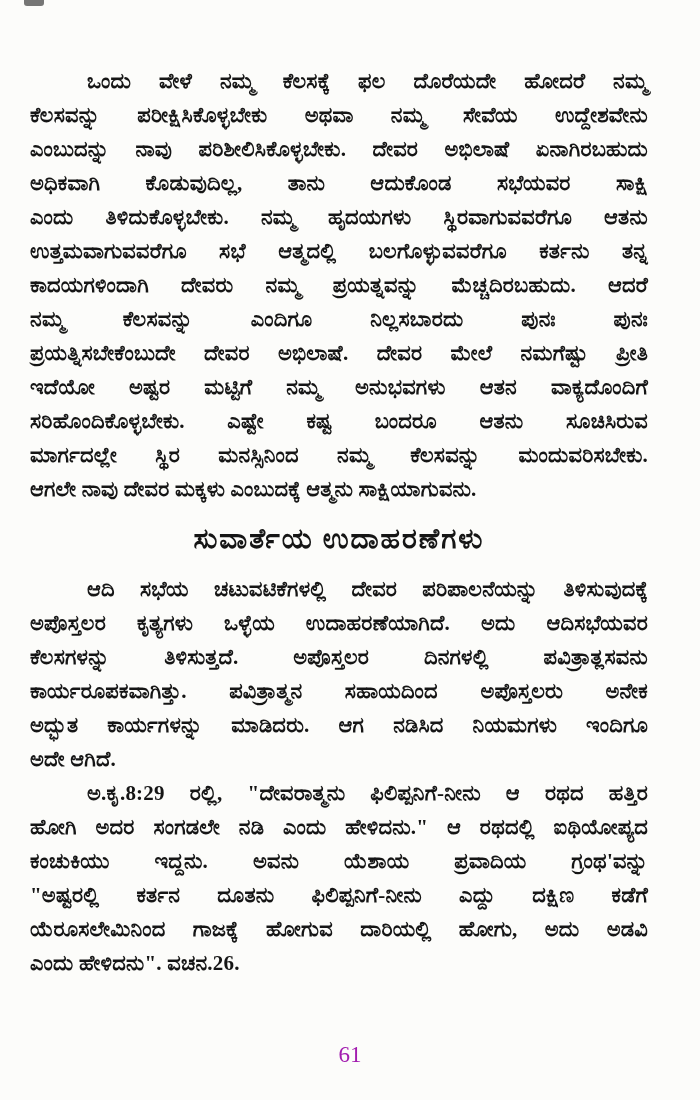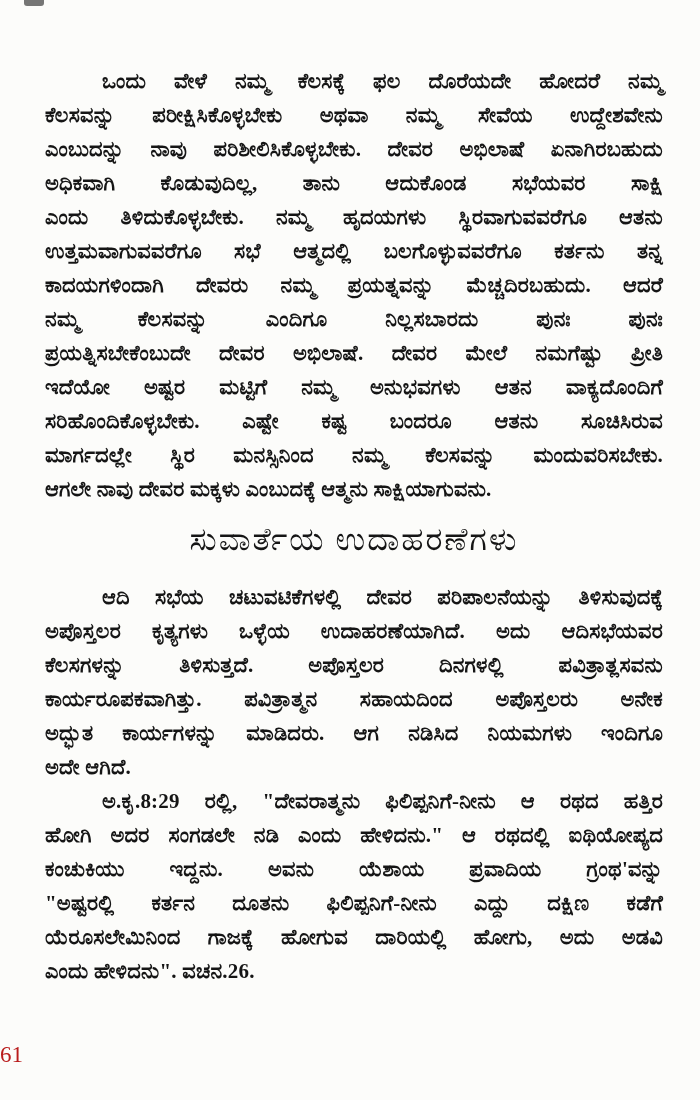--- a/index.html
+++ b/index.html
@@ -18,51 +18,51 @@
     top: 0;
     width: 20px;
     height: 6px;
     background: #4a4a48;
     opacity: 0.75;
     border-radius: 0 0 3px 3px;
   }
   .textblock {
     position: absolute;
     top: 64px;
-    left: 45px;
+    left: 30px;
     width: 618px;
   }
   .para { margin: 0; }
   .line {
     font-size: 21px;
     line-height: 34px;
     letter-spacing: 0.2px;
     text-align: justify;
     text-align-last: justify;
     white-space: normal;
     font-weight: 600;
   }
   .line.no-justify { text-align-last: left; }
   .line.indent { text-indent: 57px; }
   .heading {
-    font-size: 32px;
-    font-weight: 400;
+    font-size: 28px;
+    font-weight: 700;
     text-align: center;
     letter-spacing: 2px;
     line-height: 42px;
-    margin: 12px 0 20px 0;
+    margin: 12px 0 12px 0;
   }
   .pagenum {
     position: absolute;
     left: 0;
     right: 0;
     bottom: 32px;
-    text-align: left;
+    text-align: center;
     font-size: 23px;
-    color: #b91c1c;
+    color: #a21caf;
   }
 </style>
 </head>
 <body>
 
 <div class="page">
   <div class="scan-smudge"></div>
 
   <div class="textblock">
     <div class="para">

